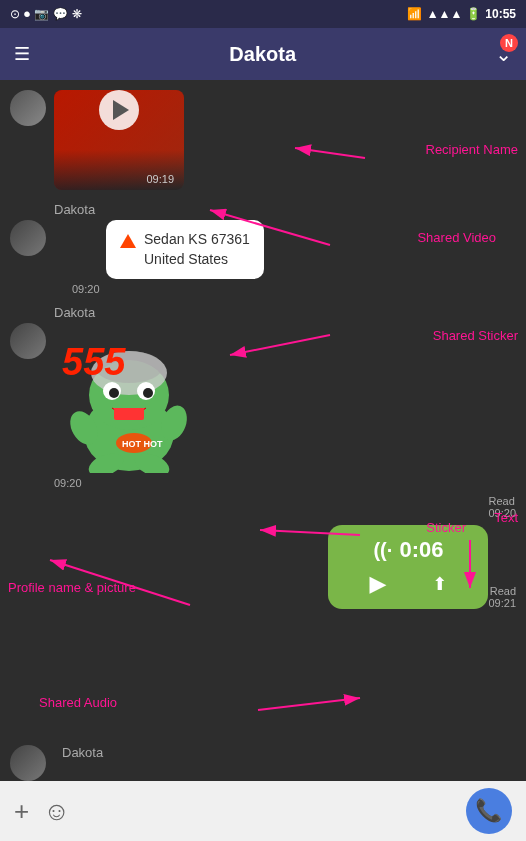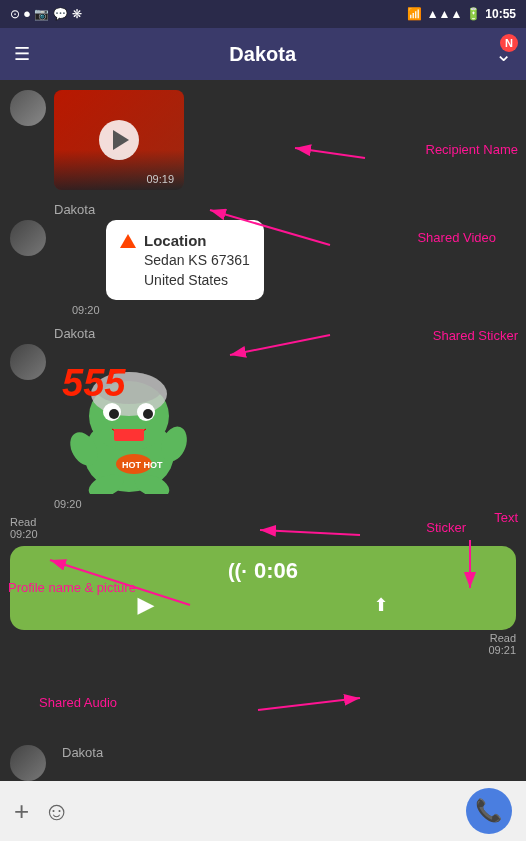--- a/index.html
+++ b/index.html
@@ -109,21 +109,20 @@
       background: #888;
     }
     .video-thumb {
       width: 130px;
       height: 100px;
       background: linear-gradient(135deg, #8B0000, #333);
       border-radius: 8px;
       position: relative;
       overflow: hidden;
       display: flex;
-      align-items: center;
       justify-content: center;
     }
     .video-thumb .car-bg {
       position: absolute;
       top: 0; left: 0; right: 0; bottom: 0;
       background: linear-gradient(180deg, #cc2200 60%, #222 100%);
       opacity: 0.7;
     }
     .play-circle {
       width: 40px;
@@ -198,21 +197,22 @@
       align-items: flex-start;
       justify-content: center;
       position: relative;
     }
 
     
     .msg-sent {
       display: flex;
       justify-content: flex-end;
       margin-bottom: 4px;
-      flex-direction: column;
+      flex-direction: row;
+      align-items: flex-end;
     }
     .bubble-sent {
       background: #7ab648;
       color: white;
       border-radius: 14px 14px 4px 14px;
       padding: 10px 14px;
       font-size: 16px;
       max-width: 200px;
     }
 
@@ -322,21 +322,20 @@
   <div style="margin-bottom:10px;">
     <div class="sender-label">Dakota</div>
     <div style="display:flex; align-items:flex-start; gap:8px;">
       <div class="avatar-small" style="margin-left:0;">
         <div class="avatar-placeholder" style="background:linear-gradient(135deg,#444,#777);"></div>
       </div>
       <div>
         <div class="location-bubble">
           <div class="location-icon"></div>
           <div class="location-text">
-            <div class="loc-title">Location</div>
             <div>Sedan KS 67361</div>
             <div>United States</div>
           </div>
         </div>
         <div class="msg-time" style="position:static;margin-left:10px;font-size:11px;color:#aaa;">09:20</div>
       </div>
     </div>
   </div>
 
   <div style="margin-bottom:6px;">

